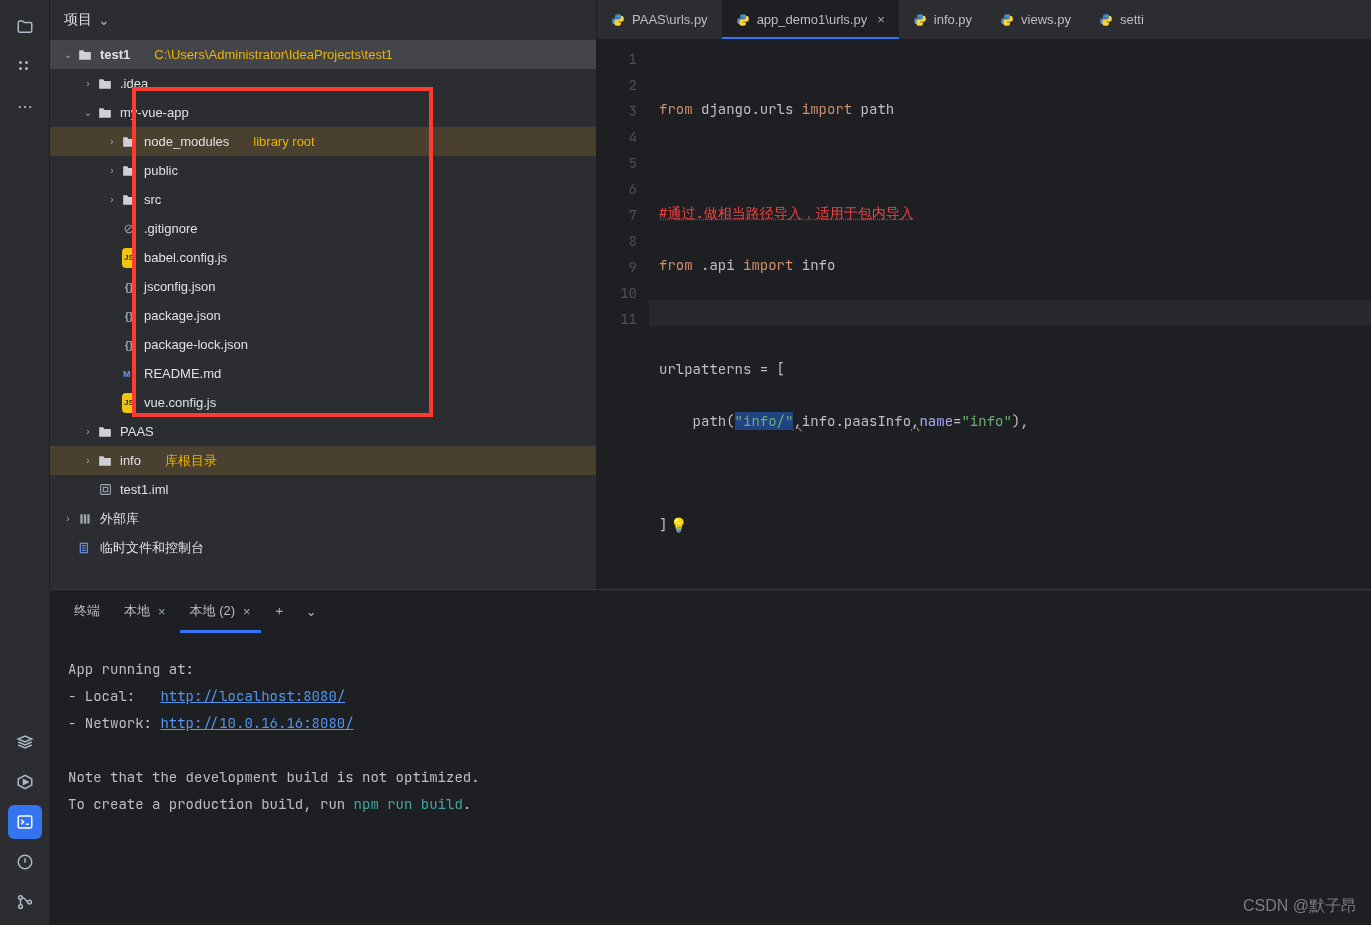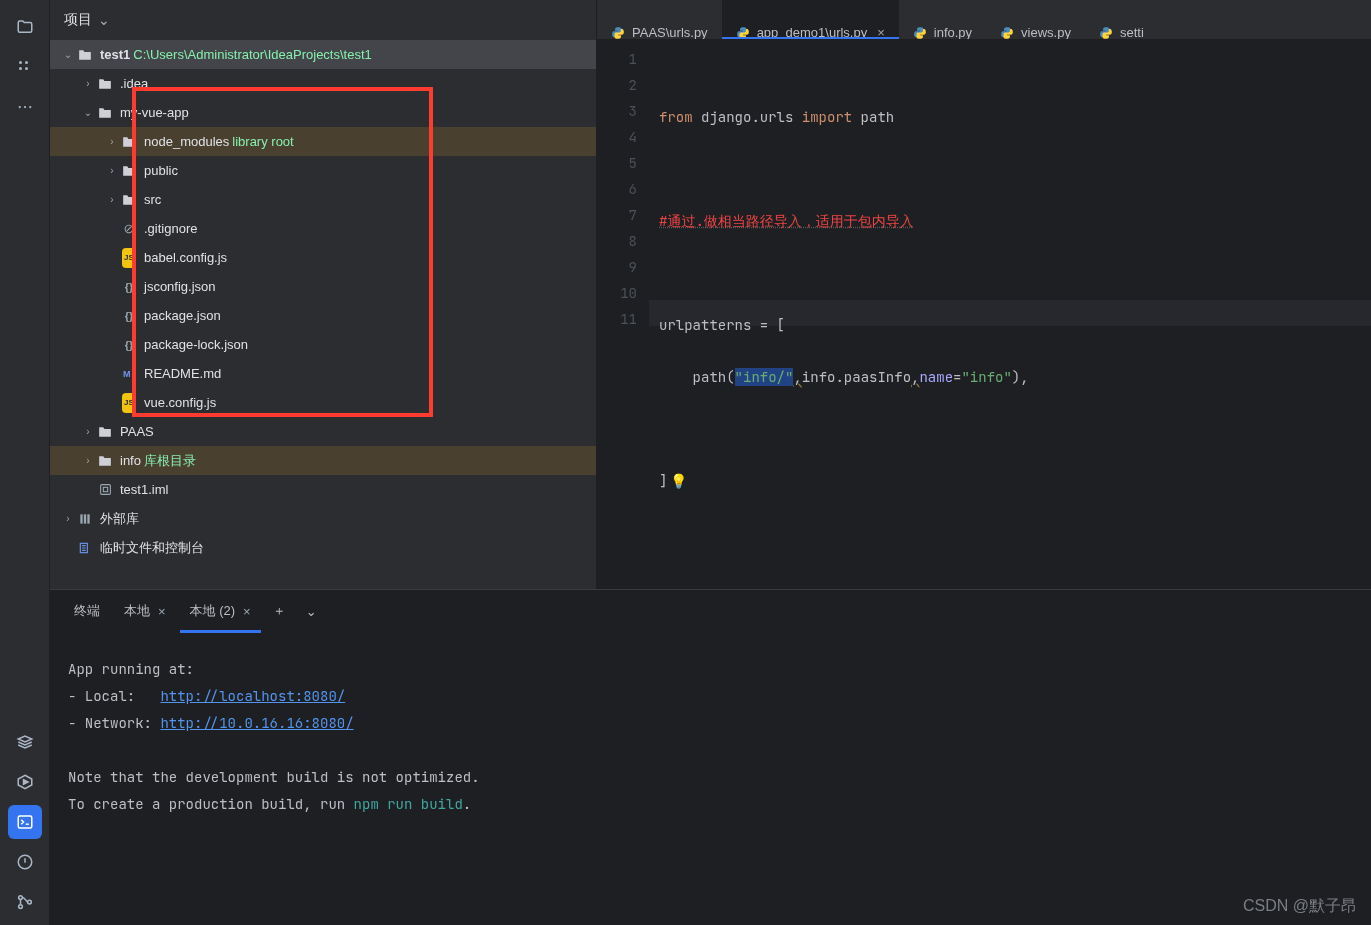--- a/index.html
+++ b/index.html
@@ -59,21 +59,21 @@
 .tree-row.hl { background: #4a4030; }
 .tree-row .arrow {
   width: 16px; display: inline-flex; justify-content: center;
   color: #a0a0a0; font-size: 10px;
 }
 .tree-row .ficon {
   width: 18px; display: inline-flex; justify-content: center;
   margin-right: 6px;
 }
 .tree-row .label { color: #dfe1e5; }
-.tree-row .suffix { color: #86efac; margin-left: 3px; }
+.tree-row .suffix { color: #eab308; margin-left: 24px; }
 .folder-svg { fill: #ced0d6; }
 .js-badge {
   background: #f1c40f; color: #2b2d30;
   font-size: 8px; font-weight: bold;
   width: 14px; height: 20px;
   display: inline-flex; align-items: center; justify-content: center;
   border-radius: 4px;
 }
 .json-ic { color: #9aa7b0; font-size: 11px; font-weight: bold; }
 .md-ic { color: #6c95eb; font-size: 9px; font-weight: bold; }
@@ -93,21 +93,21 @@
 .tabs {
   height: 40px;
   display: flex; align-items: center;
   background: #2b2d30;
   border-bottom: 1px solid #1e1f22;
   overflow: hidden;
 }
 .tab {
   height: 40px;
   padding: 0 14px;
-  display: flex; align-items: flex-end;
+  display: flex; align-items: center;
   gap: 7px;
   color: #bcbec4;
   cursor: pointer;
   position: relative;
   white-space: nowrap;
 }
 .tab.active { background: #1e1f22; }
 .tab.active::after {
   content: ""; position: absolute; bottom: 0; left: 0; right: 0;
   height: 3px; background: #3574f0;
@@ -118,21 +118,21 @@
 }
 .code-area { flex: 1; display: flex; overflow: hidden; font-family: "JetBrains Mono", Consolas, monospace; font-size: 14px; }
 .gutter {
   width: 52px; text-align: right;
   padding: 6px 12px 0 0;
   color: #4b5059; background: #1e1f22;
   line-height: 26px;
   user-select: none;
 }
 .code {
-  flex: 1; padding: 12px 0 0 10px; line-height: 26px;
+  flex: 1; padding: 4px 0 0 10px; line-height: 26px;
   white-space: pre; overflow: hidden;
   position: relative;
 }
 .cur-line-bg {
   position: absolute; left: 0; right: 0; height: 26px;
   background: #26282e;
 }
 .code-line { position: relative; }
 .kw { color: #cf8e6d; }
 .str { color: #6aab73; }
@@ -439,20 +439,21 @@
             <div>8</div>
             <div>9</div>
             <div>10</div>
             <div>11</div>
         </div>
         <div class="code">
           <div class="cur-line-bg" style="top:260px;"></div>
 <div class="code-line"><span class="kw">from</span><span class="id"> django.urls </span><span class="kw">import</span><span class="id"> path</span></div>
 <div class="code-line"> </div>
 <div class="code-line"><span class="cmt">#通过.做相当路径导入，适用于包内导入</span></div>
+<div class="code-line"><span class="kw">from</span><span class="id"> .api </span><span class="kw">import</span><span class="id"> info</span></div>
 <div class="code-line"> </div>
 <div class="code-line"><span class="id">urlpatterns = [</span></div>
 <div class="code-line"><span class="id">    path(</span><span class="str sel-str">"info/"</span><span class="warn">,</span><span class="id">info.paasInfo</span><span class="warn">,</span><span class="named">name</span><span class="id">=</span><span class="str">"info"</span><span class="id">),</span></div>
 <div class="code-line"> </div>
 <div class="code-line"><span class="id">]</span><span class="bulb">💡</span></div>
 
         </div>
       </div>
     </div>
   </div>

